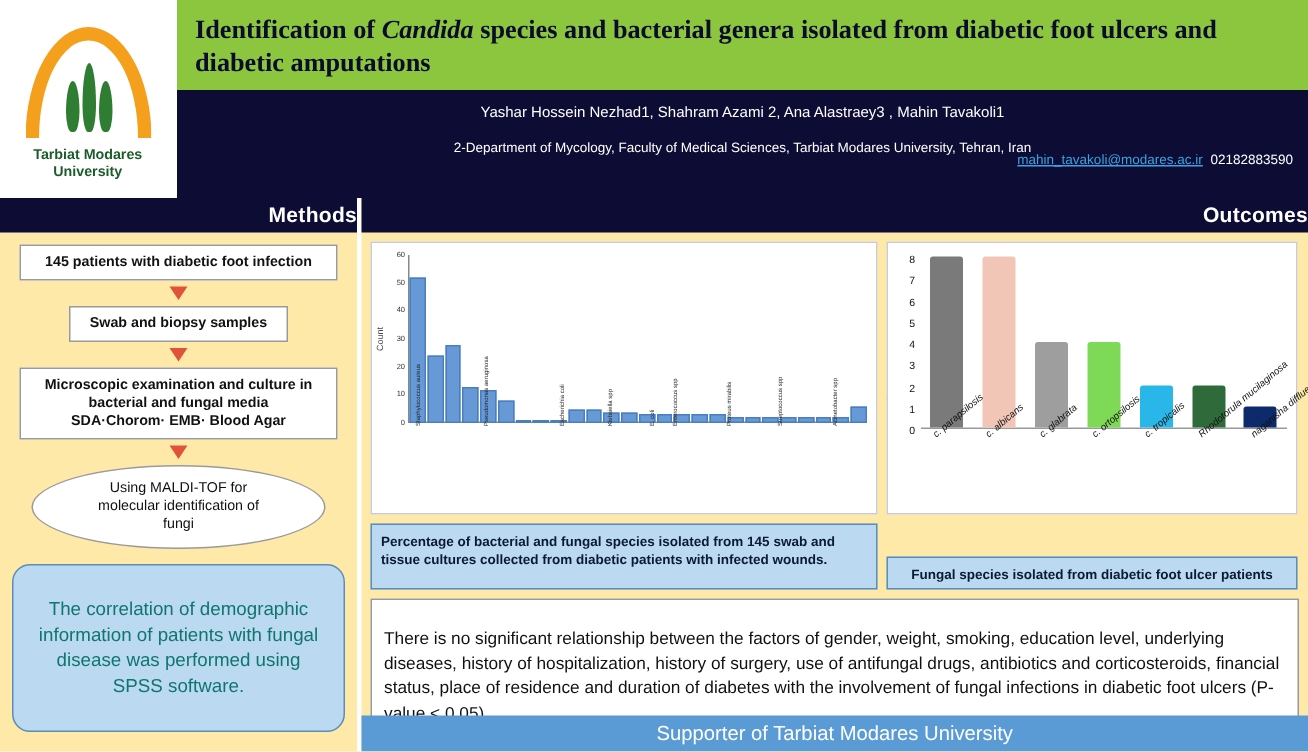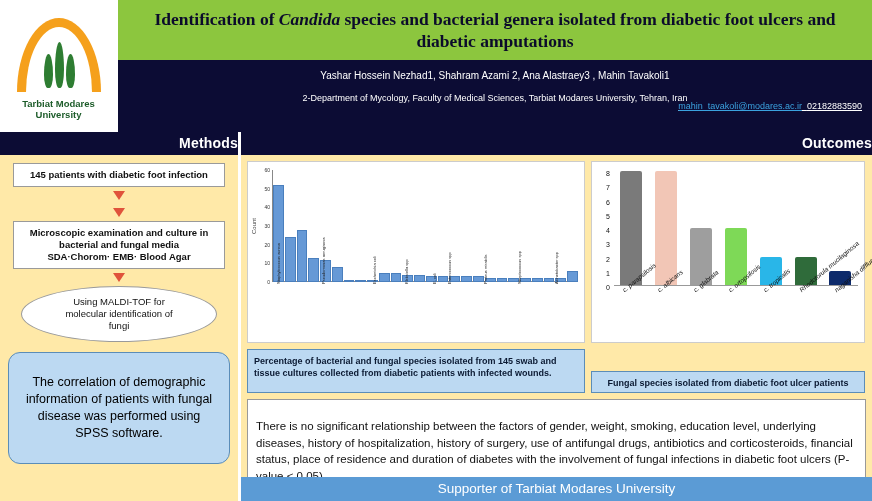--- a/index.html
+++ b/index.html
@@ -74,25 +74,24 @@
   }
   .title-bar {
     background: #8cc63e;
     height: 60px;
     display: flex;
     align-items: center;
     justify-content: center;
     padding: 0 12px;
   }
   .title-bar h1 {
-    margin: 16px;
+    margin: 0;
     font-size: 17.5px;
     font-weight: bold;
     color: #0b0b2b;
-    text-align: center;
     line-height: 22px;
     font-family: "Liberation Serif", serif;
   }
   .title-bar h1 em { font-style: italic; }
   .authors {
     color: #ffffff;
     text-align: center;
     font-size: 10px;
     padding-top: 9px;
     line-height: 13px;
@@ -112,21 +111,20 @@
     padding-top: 9px;
     position: relative;
   }
   .affil2 { color:#ffffff; font-size: 9px; }
   .contact {
     position: absolute;
     right: 10px;
     bottom: 2px;
     font-size: 9px;
     color: #ffffff;
-    text-decoration: underline;
   }
   .contact a {
     color: #3ba3e0;
     text-decoration: underline;
     font-size: 9px;
   }
 
   
   .body-wrap {
     display: flex;
@@ -194,21 +192,21 @@
     color: #111111;
     line-height: 12px;
   }
   .conclusion-box {
     margin: 10px 8px 10px 8px;
     background: #bcd9f2;
     border: 1px solid #5b8db8;
     border-radius: 12px;
     text-align: center;
     font-size: 12.5px;
-    color: #000000;
+    color: #0f766e;
     padding: 10px 12px;
     line-height: 17px;
     height: 112px;
     display: flex;
     align-items: center;
     justify-content: center;
   }
 
   
   .charts-row {
@@ -396,20 +394,21 @@
 </div>
 
 <div class="body-wrap">
 
   <div class="left-col">
     <div class="section-head">Methods</div>
 
     <div class="flow">
       <div class="flow-box">145 patients with diabetic foot infection</div>
       <div class="arrow"></div>
+      <div class="flow-box small">Swab and biopsy samples</div>
       <div class="arrow"></div>
       <div class="flow-box">
         <span>Microscopic examination and culture in</span><br>
         <span>bacterial and fungal media</span><br>
         <span>SDA·Chorom· EMB· Blood Agar</span>
       </div>
       <div class="arrow"></div>
       <div class="flow-ellipse">
         <div>
           <span>Using MALDI-TOF for</span><br>

